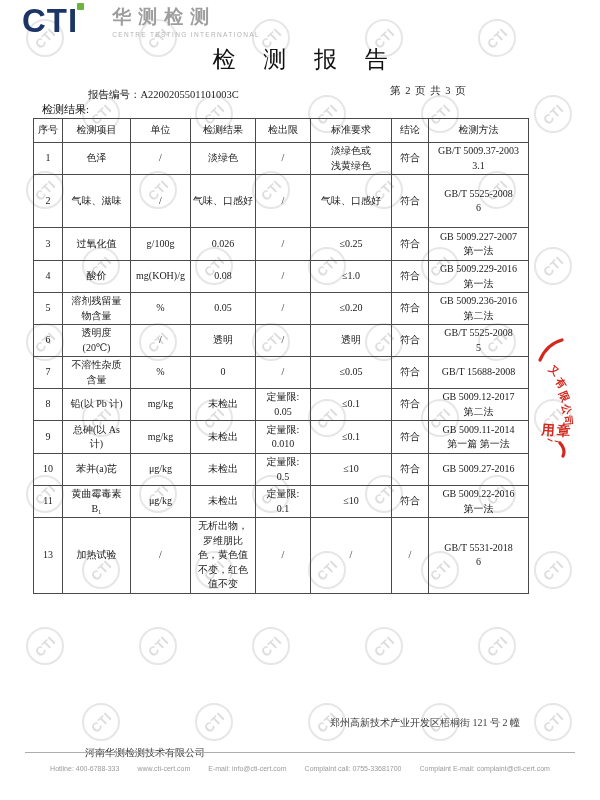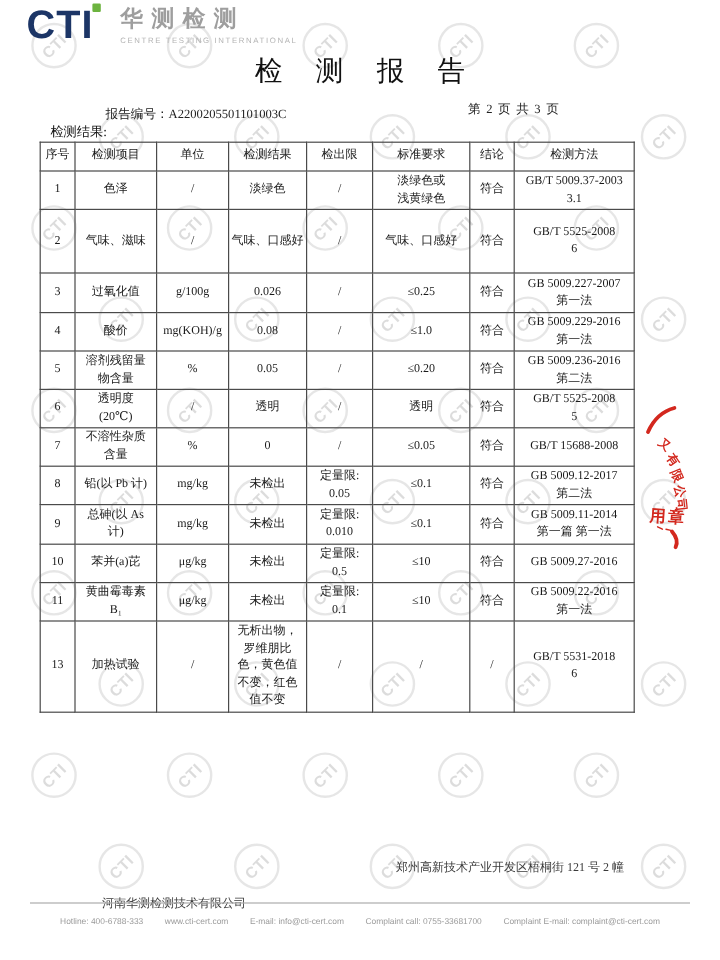--- a/index.html
+++ b/index.html
@@ -12,21 +12,21 @@
   .wm span { transform:rotate(-45deg); font:bold 13px "Liberation Sans",sans-serif;
              color:rgba(178,178,178,.45); letter-spacing:.5px; }
 
   .content { position:absolute; inset:0; z-index:1; }
 
   
   .logo { position:absolute; left:22px; top:4px; display:flex; align-items:flex-start; }
   .logo-cti { position:relative; font:bold 33px "Liberation Sans",sans-serif; color:#1c3566;
               letter-spacing:1px; line-height:1; padding-right:8px; }
   .logo-dot { position:absolute; right:2px; top:-1px; width:7px; height:7px; background:#6cb33f; border-radius:1px; }
-  .logo-right { margin-left:14px; padding-top:2px; }
+  .logo-right { margin-left:26px; padding-top:2px; }
   .logo-cn { font-size:19px; font-weight:bold; color:#9e9e9e; letter-spacing:7px; line-height:1.2; }
   .logo-en { font:6.5px "Liberation Sans",sans-serif; color:#b3b3b3; letter-spacing:1.35px; margin-top:2px; }
 
   .title { position:absolute; top:44px; left:0; width:100%; text-align:center;
            font-size:23px; font-weight:normal; letter-spacing:11px; color:#111; text-indent:11px; }
 
   .report-no { position:absolute; left:88px; top:88px; font-size:10.5px; color:#222; }
   .page-info { position:absolute; left:390px; top:84px; font-size:10.5px; color:#222; letter-spacing:1px; }
   .section-label { position:absolute; left:42px; top:102px; font-size:11px; font-weight:normal; color:#111; }
 

